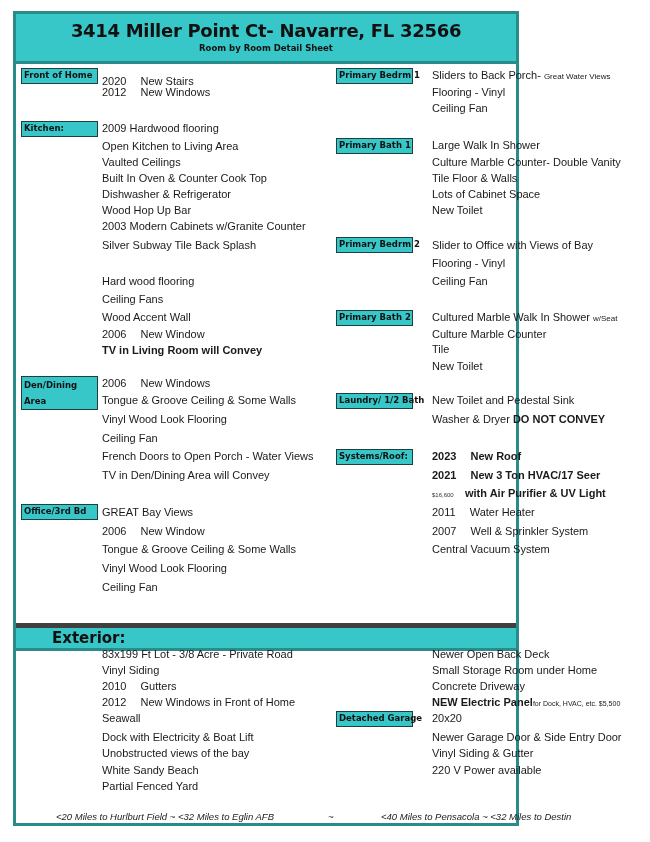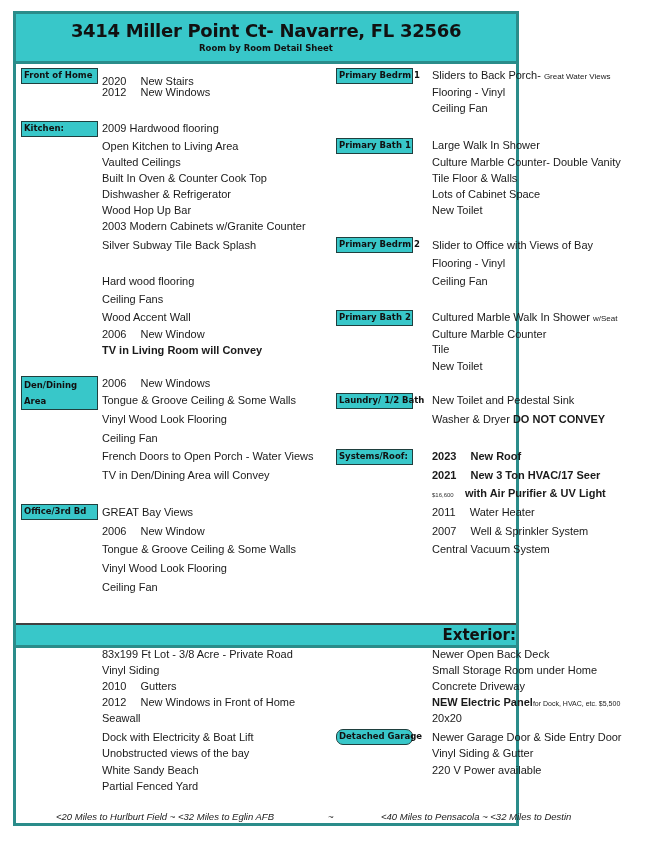--- a/index.html
+++ b/index.html
@@ -17,23 +17,23 @@
            border: 1.5px solid #1f3f3e; box-sizing: border-box;
            font-family: "DejaVu Sans", sans-serif; font-weight: bold; font-size: 8.5px;
            line-height: 13px; padding-left: 2px; color: #111; white-space: nowrap; }
   .label.tall { height: 34px; line-height: 16px; }
   .line { position: absolute; font-size: 11px; line-height: 13px; white-space: nowrap; color: #1a1a1a; }
   .b { font-weight: bold; }
   .small { font-size: 8px; }
   .tiny { font-size: 6px; color: #333; }
   .gap { display: inline-block; width: 14px; }
   .exterior-band { position: absolute; left: 0; right: 0; top: 609px; height: 20px;
-                   background: #38c7c9; border-top: 2px solid #404040; border-bottom: 3px solid #2a8c8a;
-                   text-align: right; font-family: "DejaVu Sans", sans-serif; font-weight: bold;
-                   font-size: 15px; line-height: 20px; color: #111; }
+                   background: #38c7c9; border-top: 5px solid #404040; border-bottom: 3px solid #2a8c8a;
+                   text-align: left; font-family: "DejaVu Sans", sans-serif; font-weight: bold;
+                   font-size: 15px; line-height: 20px; color: #111; padding-left: 36px; }
   .footer { position: absolute; left: 0; right: 0; top: 797px; font-style: italic;
             font-size: 9.5px; color: #222; }
   .footer span { position: absolute; white-space: nowrap; }
 </style>
 </head>
 <body>
 
 <div class="frame">
   <div class="header">
     <div class="title">3414 Miller Point Ct- Navarre, FL  32566</div>
@@ -120,21 +120,21 @@
   <div class="line" style="left:86px;top:717px;">Dock with Electricity &amp; Boat Lift</div>
   <div class="line" style="left:86px;top:733px;">Unobstructed views of the bay</div>
   <div class="line" style="left:86px;top:750px;">White Sandy Beach</div>
   <div class="line" style="left:86px;top:766px;">Partial Fenced Yard</div>
 
   <div class="line" style="left:416px;top:634px;">Newer Open Back Deck</div>
   <div class="line" style="left:416px;top:650px;">Small Storage Room under Home</div>
   <div class="line" style="left:416px;top:666px;">Concrete Driveway</div>
   <div class="line" style="left:416px;top:682px;"><span class="b">NEW Electric Panel</span><span class="small" style="font-size:7px;">for Dock, HVAC, etc.  $5,500</span></div>
 
-  <div class="label" style="left:320px;top:715px;border-radius:7px;">Detached Garage</div>
+  <div class="label" style="left:320px;top:697px;">Detached Garage</div>
   <div class="line" style="left:416px;top:698px;">20x20</div>
   <div class="line" style="left:416px;top:717px;">Newer Garage Door &amp; Side Entry Door</div>
   <div class="line" style="left:416px;top:733px;">Vinyl Siding &amp; Gutter</div>
   <div class="line" style="left:416px;top:750px;">220 V Power available</div>
 
   <div class="footer">
     <span style="left:40px;">&lt;20 Miles to Hurlburt Field  ~  &lt;32 Miles to Eglin AFB</span>
     <span style="left:312px;">~</span>
     <span style="left:365px;">&lt;40 Miles to Pensacola  ~  &lt;32 Miles to Destin</span>
   </div>

